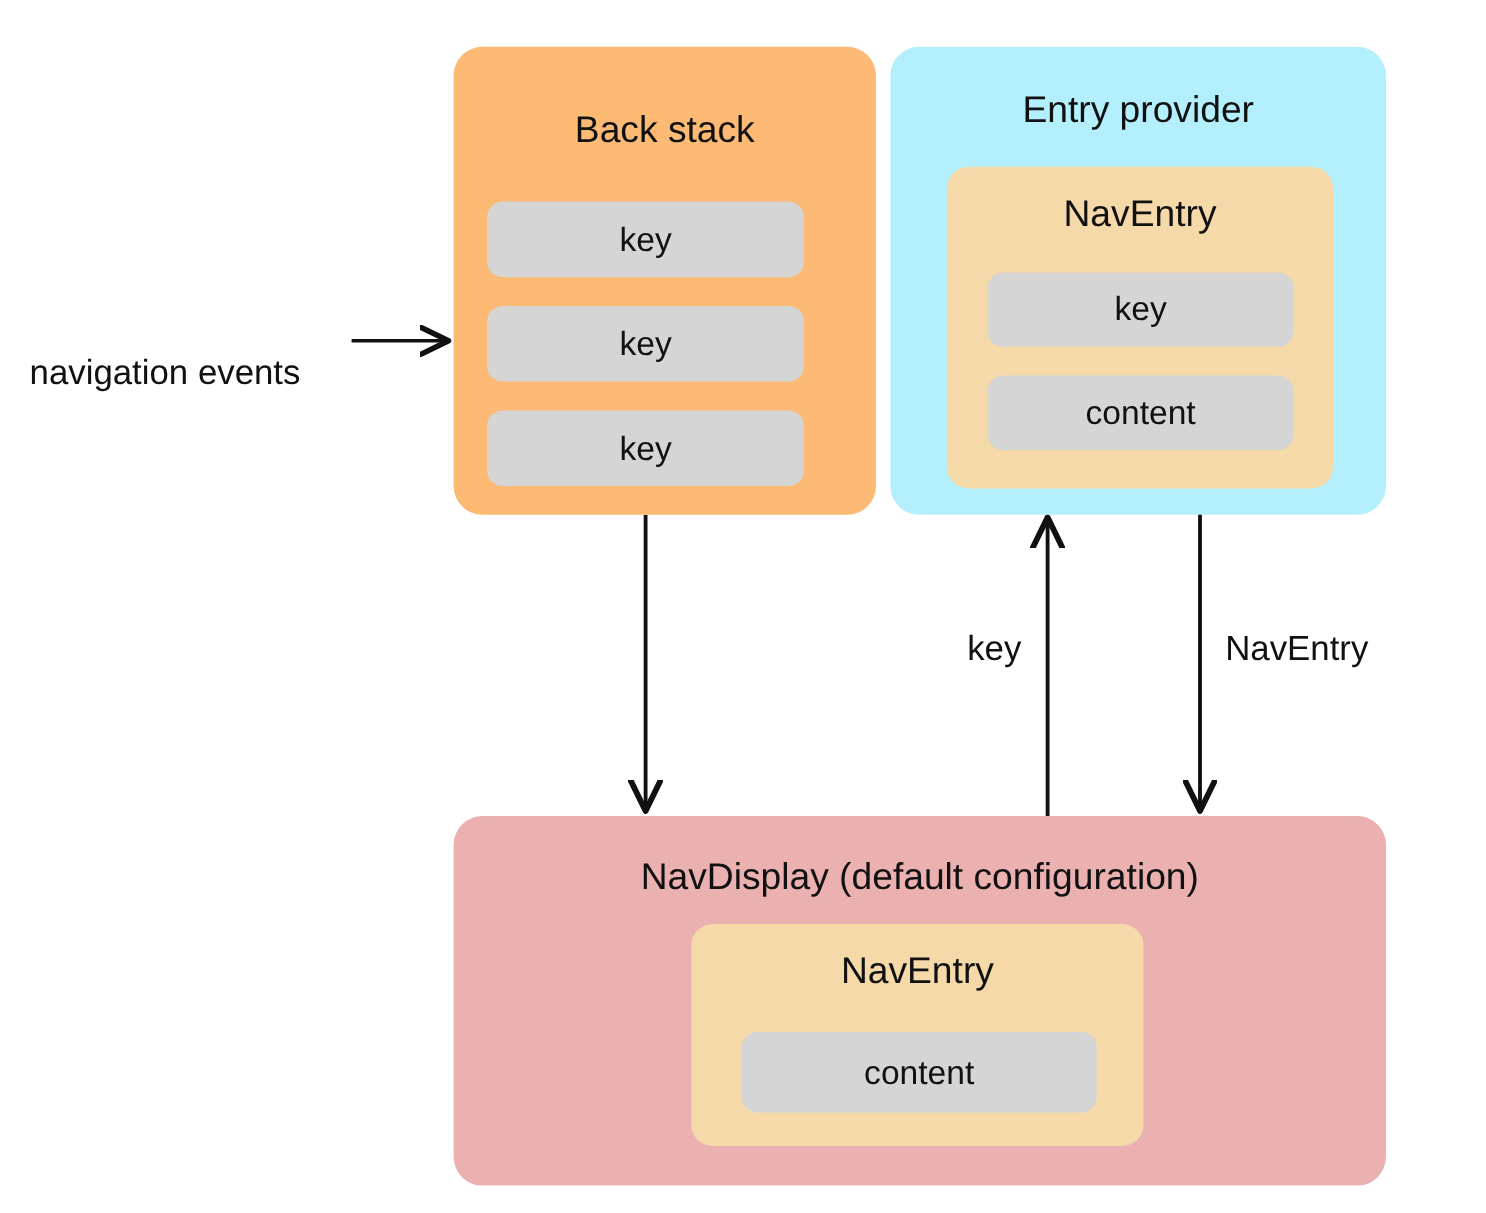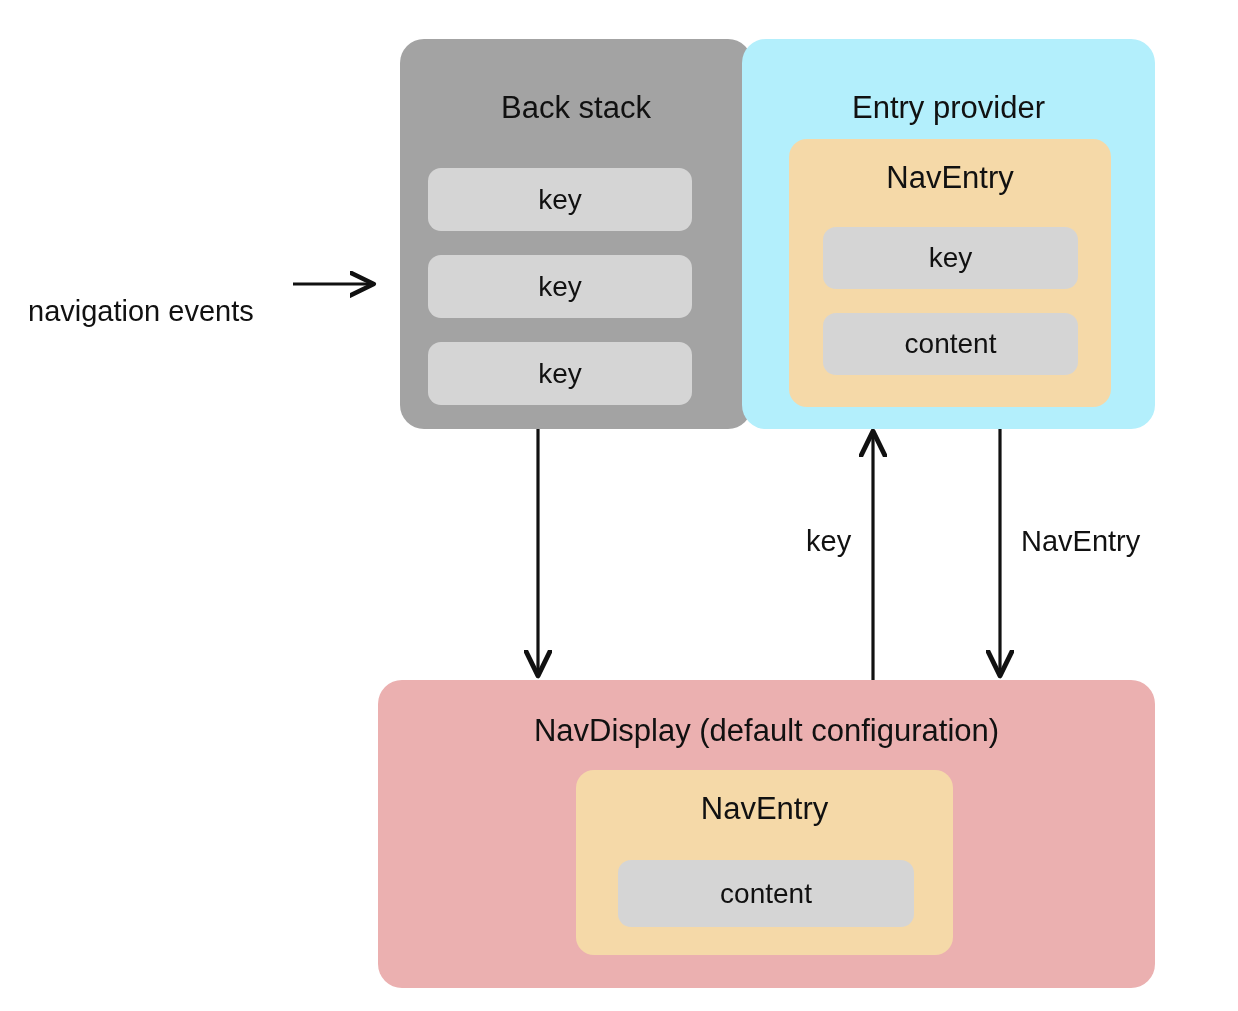--- a/index.html
+++ b/index.html
@@ -97,38 +97,38 @@
 
     <g>
       <line x1="873" y1="680" x2="873" y2="433" stroke="#111111" stroke-width="3.2" marker-end="url(#arrowhead)"></line>
     </g>
 
     <g>
       <line x1="1000" y1="428" x2="1000" y2="674" stroke="#111111" stroke-width="3.2" marker-end="url(#arrowhead)"></line>
     </g>
   </svg>
 
-  <div class="edge-label" style="left:28px; top:219px; width:265px; ">
+  <div class="edge-label" style="left:5px; top:219px; width:265px; text-align:center;">
     <div>navigation events</div>
   </div>
 
-  <div class="box panel" style="left:400px; top:39px; width:352px; height:390px; background:#a3a3a3;">
+  <div class="box panel" style="left:378px; top:39px; width:352px; height:390px; background:#fdba74;">
 
     <div class="panel-title" style="top:52px;">Back stack</div>
 
     <div class="chip" style="left:28px; top:129px; width:264px; height:63px;">key</div>
 
     <div class="chip" style="left:28px; top:216px; width:264px; height:63px;">key</div>
 
     <div class="chip" style="left:28px; top:303px; width:264px; height:63px;">key</div>
   </div>
 
   <div class="box panel" style="left:742px; top:39px; width:413px; height:390px; background:#B3EFFC;">
 
-    <div class="panel-title" style="top:52px;">Entry provider</div>
+    <div class="panel-title" style="top:36px;">Entry provider</div>
 
     <div class="inner-card" style="left:47px; top:100px; width:322px; height:268px; background:#F5D9A8;">
 
       <div class="panel-title" style="top:22px;">NavEntry</div>
 
       <div class="chip" style="left:34px; top:88px; width:255px; height:62px;">key</div>
 
       <div class="chip" style="left:34px; top:174px; width:255px; height:62px;">content</div>
     </div>
   </div>

